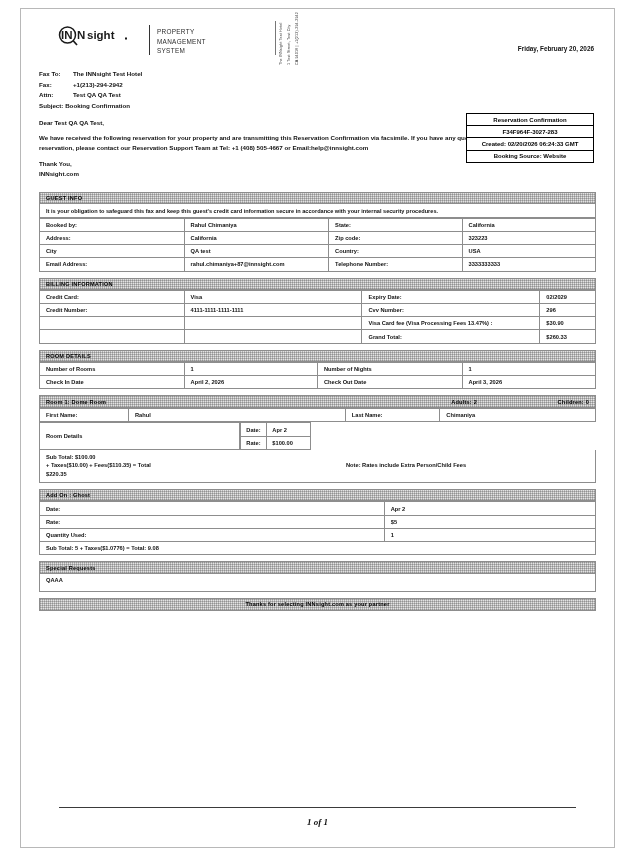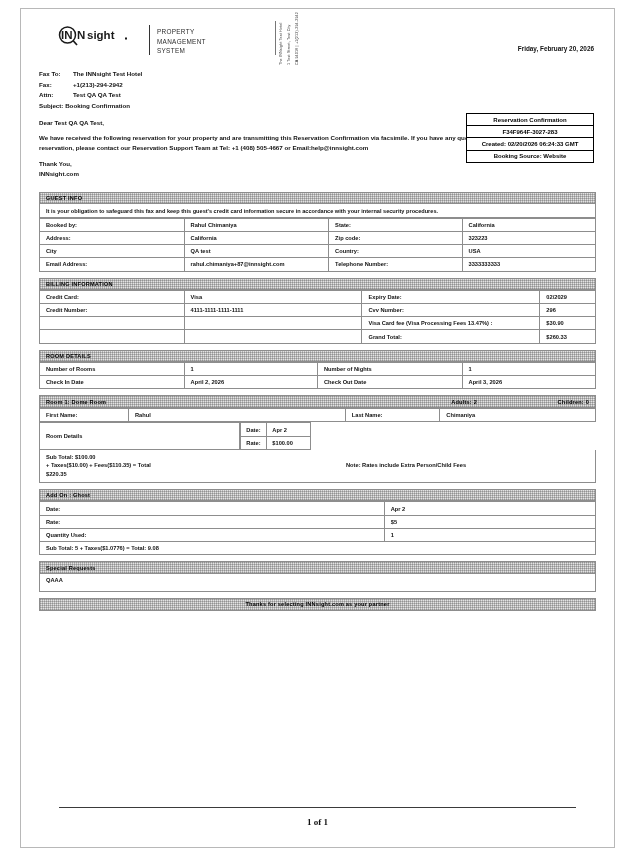--- a/index.html
+++ b/index.html
@@ -185,21 +185,21 @@
   
   .pagefoot {
     position: absolute;
     left: 38px; right: 38px; bottom: 18px;
     border-top: 1px solid #3a3a3a;
     text-align: center;
     padding-top: 3px;
   }
   .pagefoot span {
     font-family: "Liberation Serif", serif;
-    font-size: 9px; font-weight: 700; color: #111;
+    font-size: 9px; font-style: italic; font-weight: 700; color: #111;
   }
 </style>
 </head>
 <body>
 
 <div class="page">
   <div class="sheet">
     <div class="inner">
 
       <div class="hdr">

